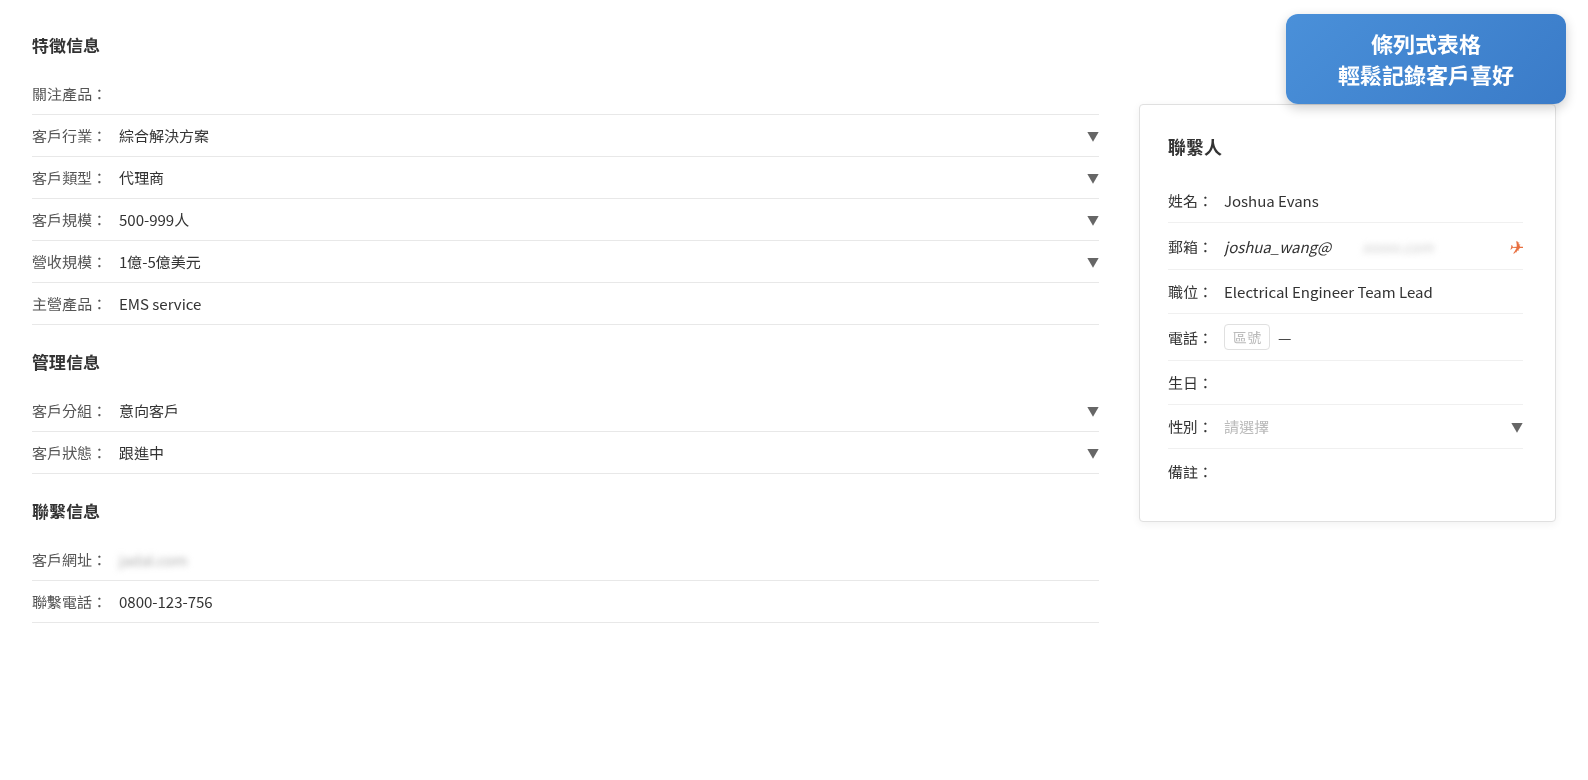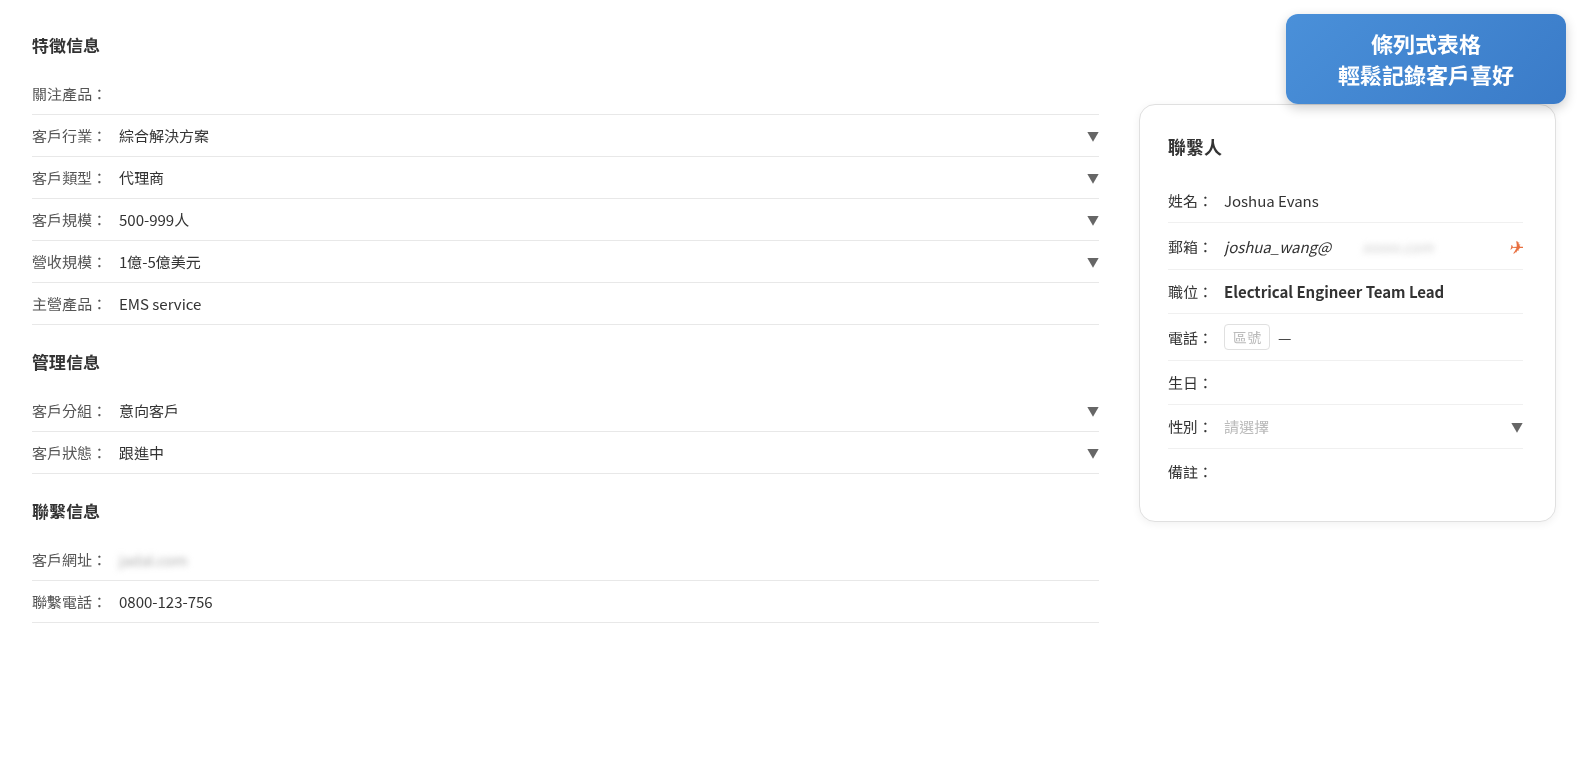--- a/index.html
+++ b/index.html
@@ -36,21 +36,21 @@
       font-weight: bold;
       text-align: center;
       line-height: 1.4;
       z-index: 10;
       min-width: 280px;
       box-shadow: 0 4px 12px rgba(0,0,0,0.2);
     }
     .contact-card {
       background: #fff;
       border: 1px solid #e0e0e0;
-      border-radius: 16px;
+      border-radius: 4px;
       padding: 28px 32px 28px 28px;
       margin-top: 0;
       box-shadow: 0 2px 8px rgba(0,0,0,0.06);
     }
     .contact-card-title {
       font-size: 18px;
       font-weight: bold;
       color: #333;
       margin-bottom: 20px;
     }
@@ -300,21 +300,21 @@
         <span class="contact-label">郵箱：</span>
         <div class="email-row" style="flex:1; overflow:hidden;font-style:italic;">
           <span class="contact-value">joshua_wang@</span>
             <span class="contact-value blurred">xxxxx.com</span>
           <span class="email-send-icon">✈</span>
         </div>
       </div>
 
       <div class="contact-row">
         <span class="contact-label">職位：</span>
-        <span class="contact-value" style="overflow:hidden; text-overflow:ellipsis; white-space:nowrap;font-weight:bold;">Electrical Engineer Team Lead</span>
+        <span class="contact-value" style="overflow:hidden; text-overflow:ellipsis; white-space:nowrap;">Electrical Engineer Team Lead</span>
       </div>
 
       <div class="contact-row">
         <span class="contact-label">電話：</span>
         <div class="phone-row-inner">
           <span class="phone-area-placeholder">區號</span>
           <span class="phone-dash">—</span>
         </div>
       </div>
 

